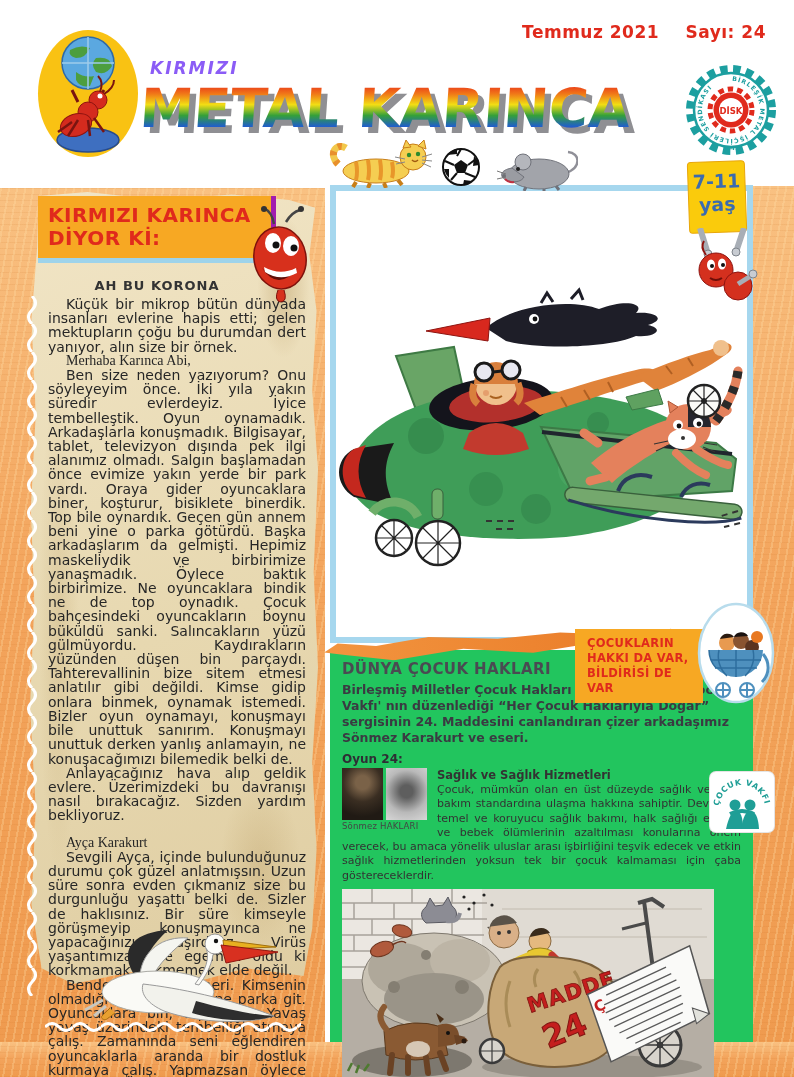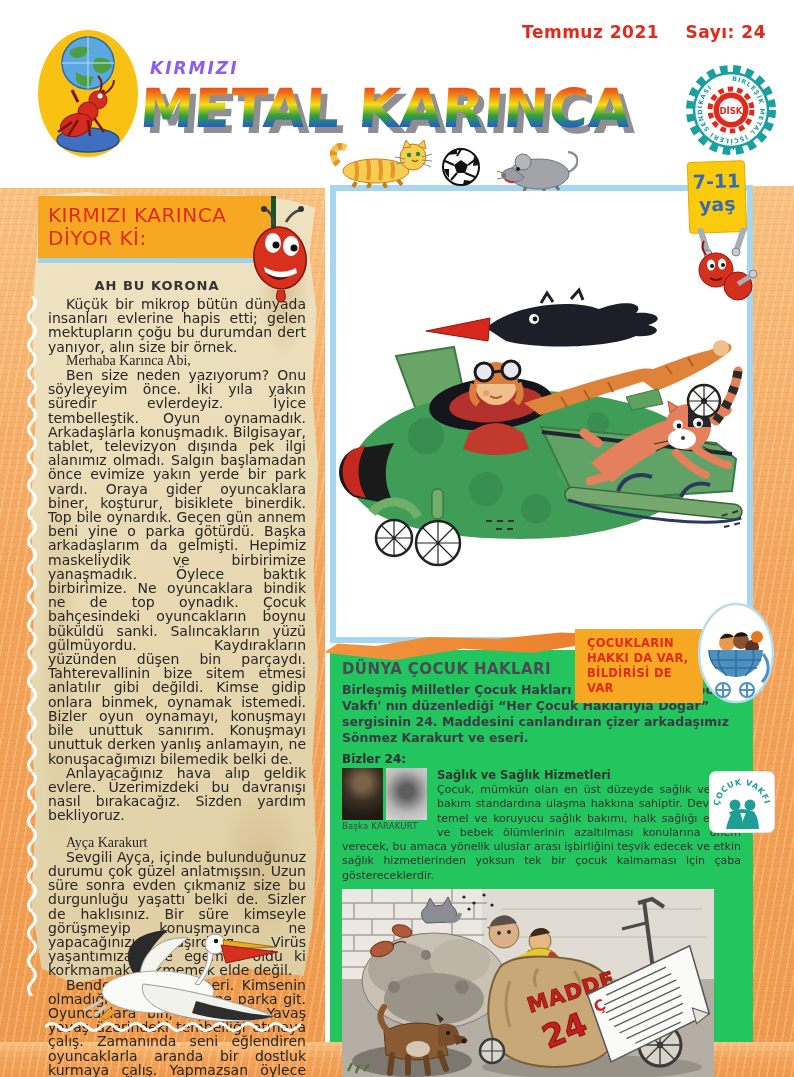--- a/index.html
+++ b/index.html
@@ -42,23 +42,23 @@
   
   .parchment{left:30px;top:192px;width:288px;height:792px;z-index:1;
      background:
        radial-gradient(closest-side at 88% 12%, rgba(150,110,40,.28), rgba(0,0,0,0) 75%),
        radial-gradient(closest-side at 10% 55%, rgba(150,110,40,.15), rgba(0,0,0,0) 70%),
        radial-gradient(closest-side at 80% 85%, rgba(150,110,40,.18), rgba(0,0,0,0) 70%),
        linear-gradient(160deg,#F1E5C6 0%,#E7D8B0 55%,#DFCDA2 100%);
      clip-path:polygon(3% .5%,20% 0%,45% 1%,70% .3%,90% 1%,99% 2%,97% 8%,99.5% 15%,98% 25%,100% 35%,
        98.5% 48%,100% 60%,98% 72%,99.5% 83%,98% 93%,95% 99%,75% 98%,55% 100%,35% 98.5%,15% 100%,
        4% 98%,.5% 90%,2% 78%,0% 65%,1.5% 52%,.3% 40%,2% 28%,.5% 16%,2.5% 7%);}
-  .heading-box{left:38px;top:196px;width:238px;background:#F7A823;border-right:5px solid #14532d;
+  .heading-box{left:38px;top:196px;width:238px;background:#F7A823;border-right:5px solid #a21caf;
      border-bottom:5px solid #9ED3EA;padding:8px 10px;box-sizing:border-box;z-index:2;
-     color:#E02A1C;font-size:20px;font-weight:normal;line-height:1.15;letter-spacing:.5px;}
+     color:#E02A1C;font-size:20px;font-weight:bold;line-height:1.15;letter-spacing:.5px;}
   .ant-head{left:244px;top:206px;z-index:3;}
   .subheading{left:38px;top:278px;width:238px;text-align:center;font-size:13px;font-weight:600;
      color:#333;letter-spacing:1px;z-index:2;}
   .letter-body{left:48px;top:297px;width:258px;z-index:2;color:#262626;font-size:14px;line-height:14.2px;}
   .letter-body p{margin:0;text-indent:18px;text-align:justify;}
   .letter-body p.short{text-align:left;font-family:Liberation Serif, serif;}
   .letter-body p.gap{margin-top:13px;}
   .wave-v{left:25px;top:296px;z-index:3;}
   .wave-h{left:45px;top:1020px;z-index:3;}
   .pelican{left:48px;top:928px;z-index:3;}
@@ -362,25 +362,25 @@
       <circle cx="26" cy="88" r="7"></circle>
         <path d="M26,81 v14 M19,88 h14"></path>
       <circle cx="50" cy="88" r="7"></circle>
         <path d="M50,81 v14 M43,88 h14"></path>
     </g>
   </svg>
 
   <div class="abs blue-section">
     <div class="sec-title">DÜNYA ÇOCUK HAKLARI</div>
     <div class="sec-intro">Birleşmiş Milletler Çocuk Hakları Sözleşmesi için Çocuk Vakfı' nın düzenlediği “Her Çocuk Haklarıyla Doğar” sergisinin 24. Maddesini canlandıran çizer arkadaşımız Sönmez Karakurt ve eseri.</div>
-    <div class="sec-label">Bizler 24:</div>
+    <div class="sec-label">Oyun 24:</div>
     <div class="artist-row">
       <div class="photos">
         <div class="photo color"></div><div class="photo bw"></div>
-        <div class="photo-caption">Başka KARAKURT</div>
+        <div class="photo-caption">Sönmez HAKLARI</div>
       </div>
       <div class="art-title">Sağlık ve Sağlık Hizmetleri</div>
       <div class="art-body">Çocuk, mümkün olan en üst düzeyde sağlık ve tıbbi bakım standardına ulaşma hakkına sahiptir. Devletler, temel ve koruyucu sağlık bakımı, halk sağlığı eğitimi ve bebek ölümlerinin azaltılması konularına önem verecek, bu amaca yönelik uluslar arası işbirliğini teşvik edecek ve etkin sağlık hizmetlerinden yoksun tek bir çocuk kalmaması için çaba göstereceklerdir.</div>
       <div class="clear"></div>
     </div>
     <svg class="cartoon" width="372" height="188" viewBox="0 0 372 188">
       <rect width="372" height="188" fill="#EBE7E1"></rect>
       <rect x="140" y="0" width="232" height="92" fill="#E0DBD3"></rect>
       <g stroke="#A8A29A" stroke-width="1.5">
         <path d="M0,14 h145 M0,30 h145 M0,46 h142 M0,62 h140 M0,78 h138"></path>

